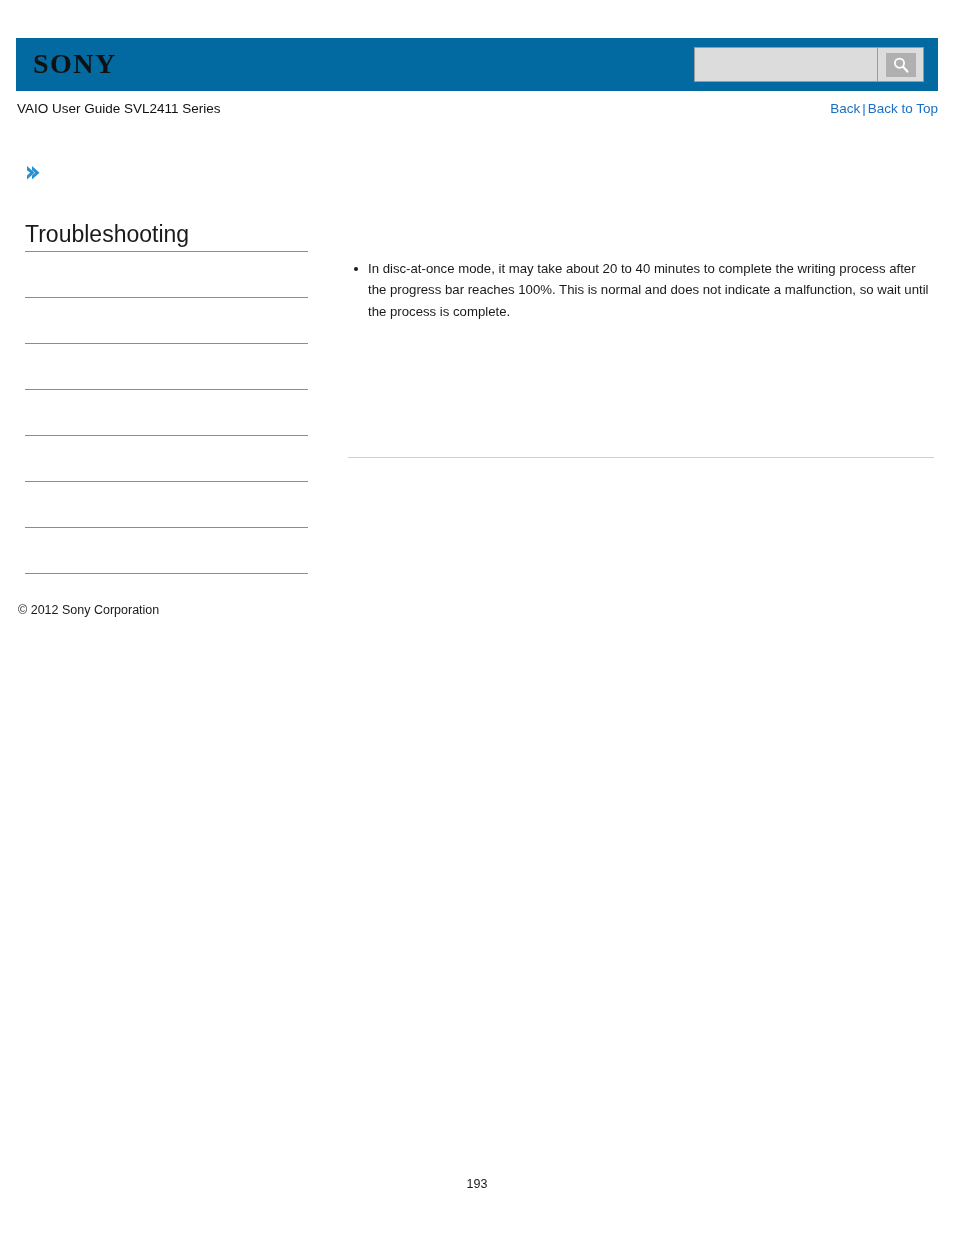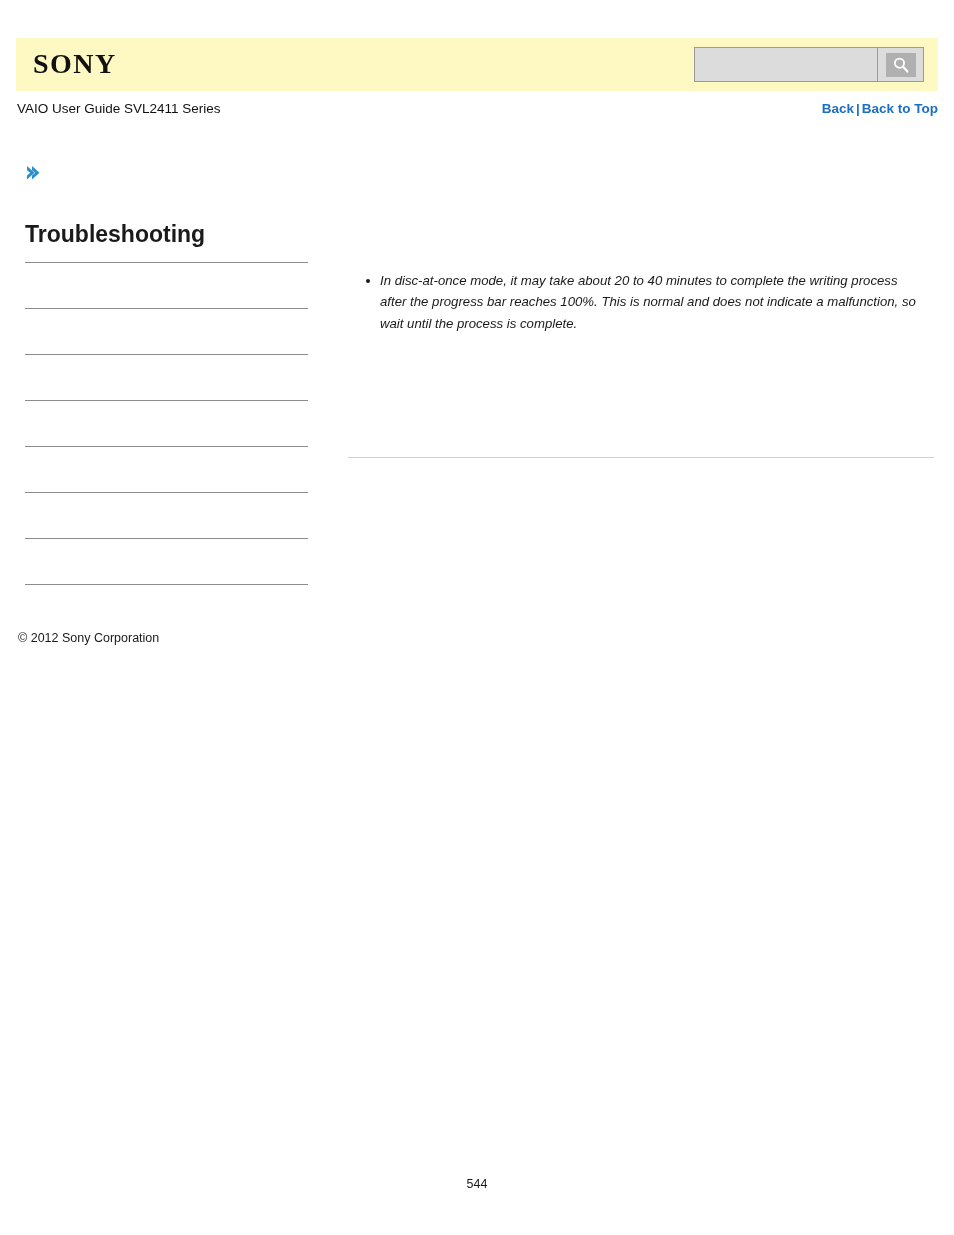--- a/index.html
+++ b/index.html
@@ -22,21 +22,21 @@
     overflow: hidden;
   }
 
   
   .header-bar {
     position: absolute;
     left: 16px;
     top: 38px;
     width: 922px;
     height: 53px;
-    background: #fef9c3;
+    background: #0369a1;
     box-sizing: border-box;
   }
   .sony-logo {
     position: absolute;
     left: 17px;
     top: 11px;
     font-family: "Liberation Serif", serif;
     font-weight: bold;
     font-size: 28px;
     letter-spacing: 1.5px;
@@ -103,21 +103,20 @@
     font-weight: normal;
     color: #111111;
     white-space: nowrap;
   }
   .nav-links {
     position: absolute;
     right: 0px;
     top: 0;
     font-size: 13.5px;
     white-space: nowrap;
-    font-weight: bold;
   }
   .nav-links a {
     color: #1a6fc4;
     text-decoration: none;
   }
   .nav-links .sep {
     color: #1a6fc4;
     padding: 0 2px;
   }
 
@@ -132,56 +131,55 @@
 
   
   .sidebar {
     position: absolute;
     left: 25px;
     top: 220px;
     width: 283px;
   }
   .sidebar-title {
     font-size: 23px;
-    font-weight: bold;
+    font-weight: normal;
     color: #1a1a1a;
     line-height: 28px;
-    padding-bottom: 14px;
+    padding-bottom: 3px;
     border-bottom: 1px solid #8c8c8c;
     white-space: nowrap;
   }
   .side-item {
     height: 45px;
     border-bottom: 1px solid #8c8c8c;
     font-size: 12px;
     color: #222222;
     overflow: hidden;
     display: block;
   }
   .copyright {
     position: absolute;
     left: 18px;
-    top: 631px;
+    top: 603px;
     font-size: 12.5px;
     color: #1a1a1a;
     white-space: nowrap;
   }
 
   
   .content {
     position: absolute;
     left: 348px;
     top: 258px;
     width: 586px;
   }
   .content ul {
     list-style: none;
-    margin: 12px;
+    margin: 0;
     padding: 0;
-    font-style: italic;
   }
   .content li {
     position: relative;
     padding-left: 20px;
     font-size: 13.2px;
     line-height: 21.3px;
     color: #1a1a1a;
   }
   .content li:before {
     content: "";
@@ -268,15 +266,15 @@
   <div class="content">
     <ul>
       <li>
         <p>In disc-at-once mode, it may take about 20 to 40 minutes to complete the writing process after the progress bar reaches 100%. This is normal and does not indicate a malfunction, so wait until the process is complete.</p>
       </li>
     </ul>
   </div>
 
   <div class="content-rule"></div>
 
-  <div class="page-number">544</div>
+  <div class="page-number">193</div>
 
 </div>
 
 </body></html>

